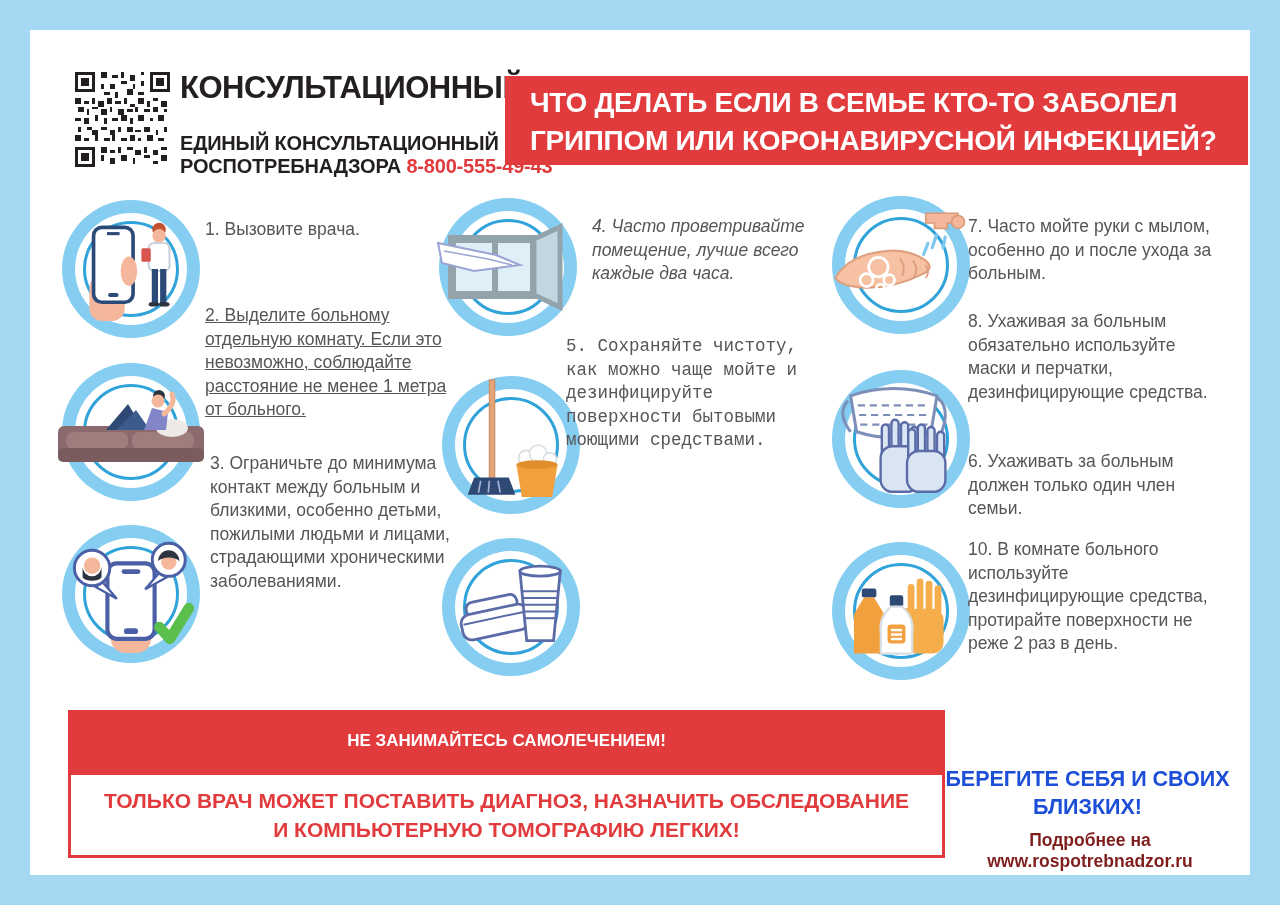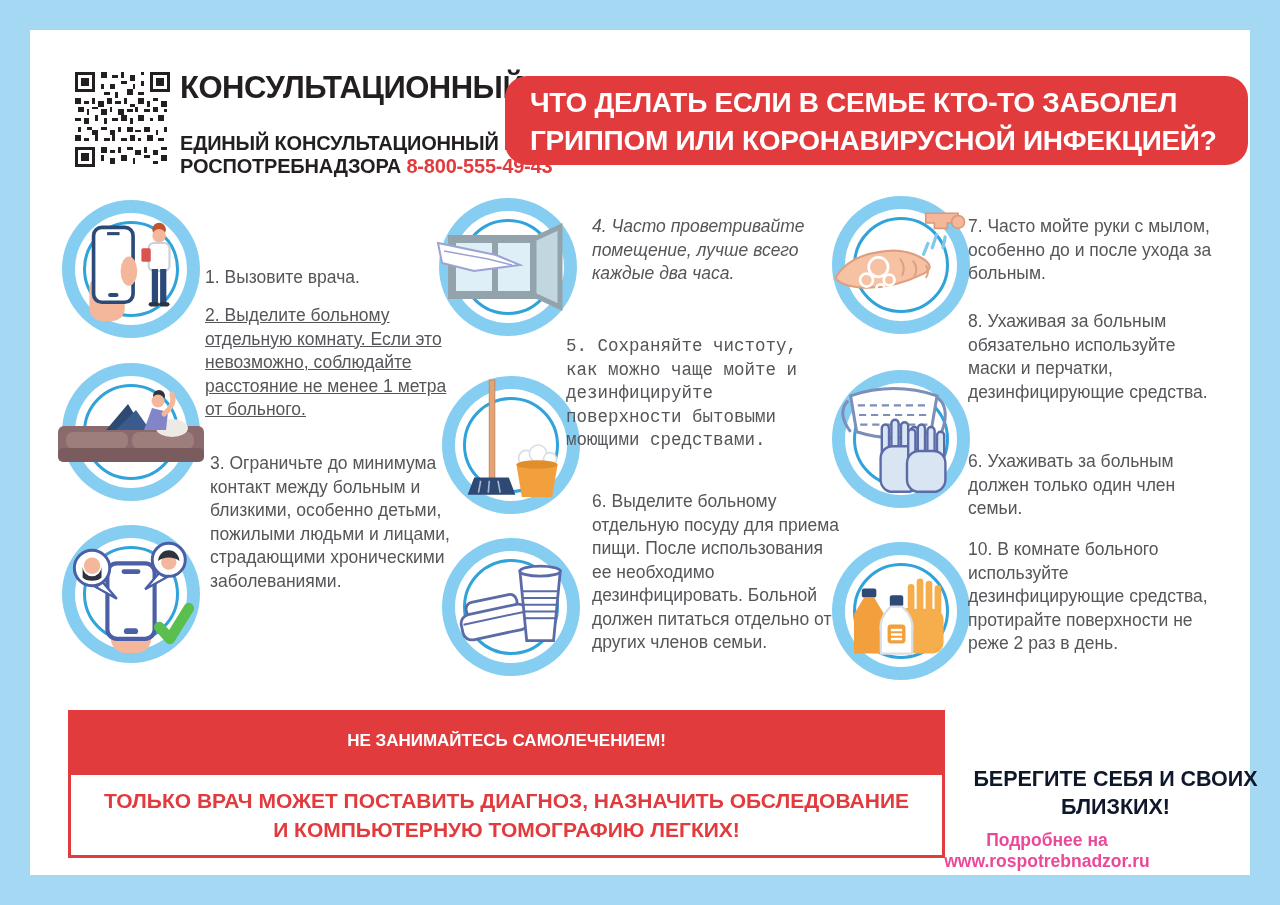--- a/index.html
+++ b/index.html
@@ -19,21 +19,20 @@
   .qr { left:45px; top:42px; width:95px; height:95px; }
   .brand { left:150px; top:40px; font-size:31px; font-weight:bold; color:#231F20; letter-spacing:-0.5px; }
   .brand-sub { left:150px; top:86px; font-size:20px; font-weight:bold; color:#231F20; line-height:23px; letter-spacing:-0.2px;margin-top:16px; }
   .phone { color:#E23B3D; }
 
   .banner {
     left:475px; top:46px; width:743px; height:89px;
     background:#E23B3D; color:#fff; font-weight:bold;
     font-size:28px; line-height:38px; letter-spacing:-0.3px;
     padding:8px 0 0 25px;
-    border-radius:22px;
   }
 
   
   .circle { position:absolute; width:138px; height:138px; }
   .circle .ring-outer { position:absolute; inset:0; border-radius:50%; background:#85CEF1; }
   .circle .ring-white { position:absolute; inset:13px; border-radius:50%; background:#fff; }
   .circle .ring-inner { position:absolute; inset:21px; border-radius:50%; border:3px solid #2FA3DA; }
   .circle svg { position:absolute; left:50%; top:50%; transform:translate(-50%,-50%); z-index:2; overflow:visible; }
 
   
@@ -45,26 +44,26 @@
     background:#E23B3D; color:#fff; font-weight:bold; font-size:17px;
     display:flex; align-items:center; justify-content:center; text-align:center;
   }
   .warn-box {
     left:38px; top:742px; width:877px; height:86px;
     background:#fff; border:3px solid #E23B3D;
     color:#E23B3D; font-weight:bold; font-size:21px; line-height:29px;
     display:flex; flex-direction:column; align-items:center; justify-content:center; text-align:center;
   }
   .care {
-    left:928px; top:735px; width:315px;
-    color:#0f172a; font-weight:bold; font-size:21.5px; line-height:28px; text-align:center;
+    left:900px; top:735px; width:315px;
+    color:#1d4ed8; font-weight:bold; font-size:21.5px; line-height:28px; text-align:center;
   }
   .more-info {
-    left:862px; top:800px; width:310px;
-    color:#ec4899; font-weight:bold; font-size:17.5px; text-align:center;
+    left:905px; top:800px; width:310px;
+    color:#7f1d1d; font-weight:bold; font-size:17.5px; text-align:center;
   }
 </style>
 </head>
 <body>
 
 <div class="poster">
   <div class="page">
 
     <svg class="abs qr" viewBox="0 0 33 33" shape-rendering="crispEdges">
       <rect x="0" y="0" width="33" height="33" fill="#fff"></rect>
@@ -373,27 +372,26 @@
         <path d="M41 46 h10 q11 10 9 23 v19 h-28 v-19 q-2 -13 9 -23" fill="#fff" stroke="#D9DEE3" stroke-width="2"></path>
         <rect x="38" y="62" width="16" height="17" rx="3" fill="#F2A03D"></rect>
         <g stroke="#fff" stroke-width="2.2">
           <line x1="41" y1="67" x2="51" y2="67"></line>
             <line x1="41" y1="71" x2="51" y2="71"></line>
             <line x1="41" y1="75" x2="51" y2="75"></line>
         </g>
       </svg>
     </div>
 
-    <div class="step" style="left:175px; top:188px; width:240px;margin-top:48px;">1. Вызовите врача.</div>
+    <div class="step" style="left:175px; top:188px; width:240px;">1. Вызовите врача.</div>
     <div class="step" style="left:175px; top:274px; width:250px;text-decoration:underline;">2. Выделите больному отдельную комнату. Если это невозможно, соблюдайте расстояние не менее 1 метра от больного.</div>
     <div class="step" style="left:180px; top:422px; width:250px;">3. Ограничьте до минимума контакт между больным и близкими, особенно детьми, пожилыми людьми и лицами, страдающими хроническими заболеваниями.</div>
 
     <div class="step" style="left:562px; top:185px; width:245px;font-style:italic;">4. Часто проветривайте помещение, лучше всего каждые два часа.</div>
     <div class="step" style="left:536px; top:305px; width:250px;font-family:Liberation Mono, monospace;">5. Сохраняйте чистоту, как можно чаще мойте и дезинфицируйте поверхности бытовыми моющими средствами.</div>
-    <div class="step" style="left:562px; top:460px; width:255px;">6. Выделите больному отдельную посуду для приема пищи. После использования ее необходимо дезинфицировать. Больной должен питаться отдельно от других членов семьи.</div>
 
     <div class="step" style="left:938px; top:185px; width:255px;">7. Часто мойте руки с мылом, особенно до и после ухода за больным.</div>
     <div class="step" style="left:938px; top:280px; width:250px;">8. Ухаживая за больным обязательно используйте маски и перчатки, дезинфицирующие средства.</div>
     <div class="step" style="left:938px; top:420px; width:255px;">6. Ухаживать за больным должен только один член семьи.</div>
     <div class="step" style="left:938px; top:508px; width:255px;">10. В комнате больного используйте дезинфицирующие средства, протирайте поверхности не реже 2 раз в день.</div>
 
     <div class="abs warn-band">
       <span>НЕ ЗАНИМАЙТЕСЬ САМОЛЕЧЕНИЕМ!</span>
     </div>
     <div class="abs warn-box">

